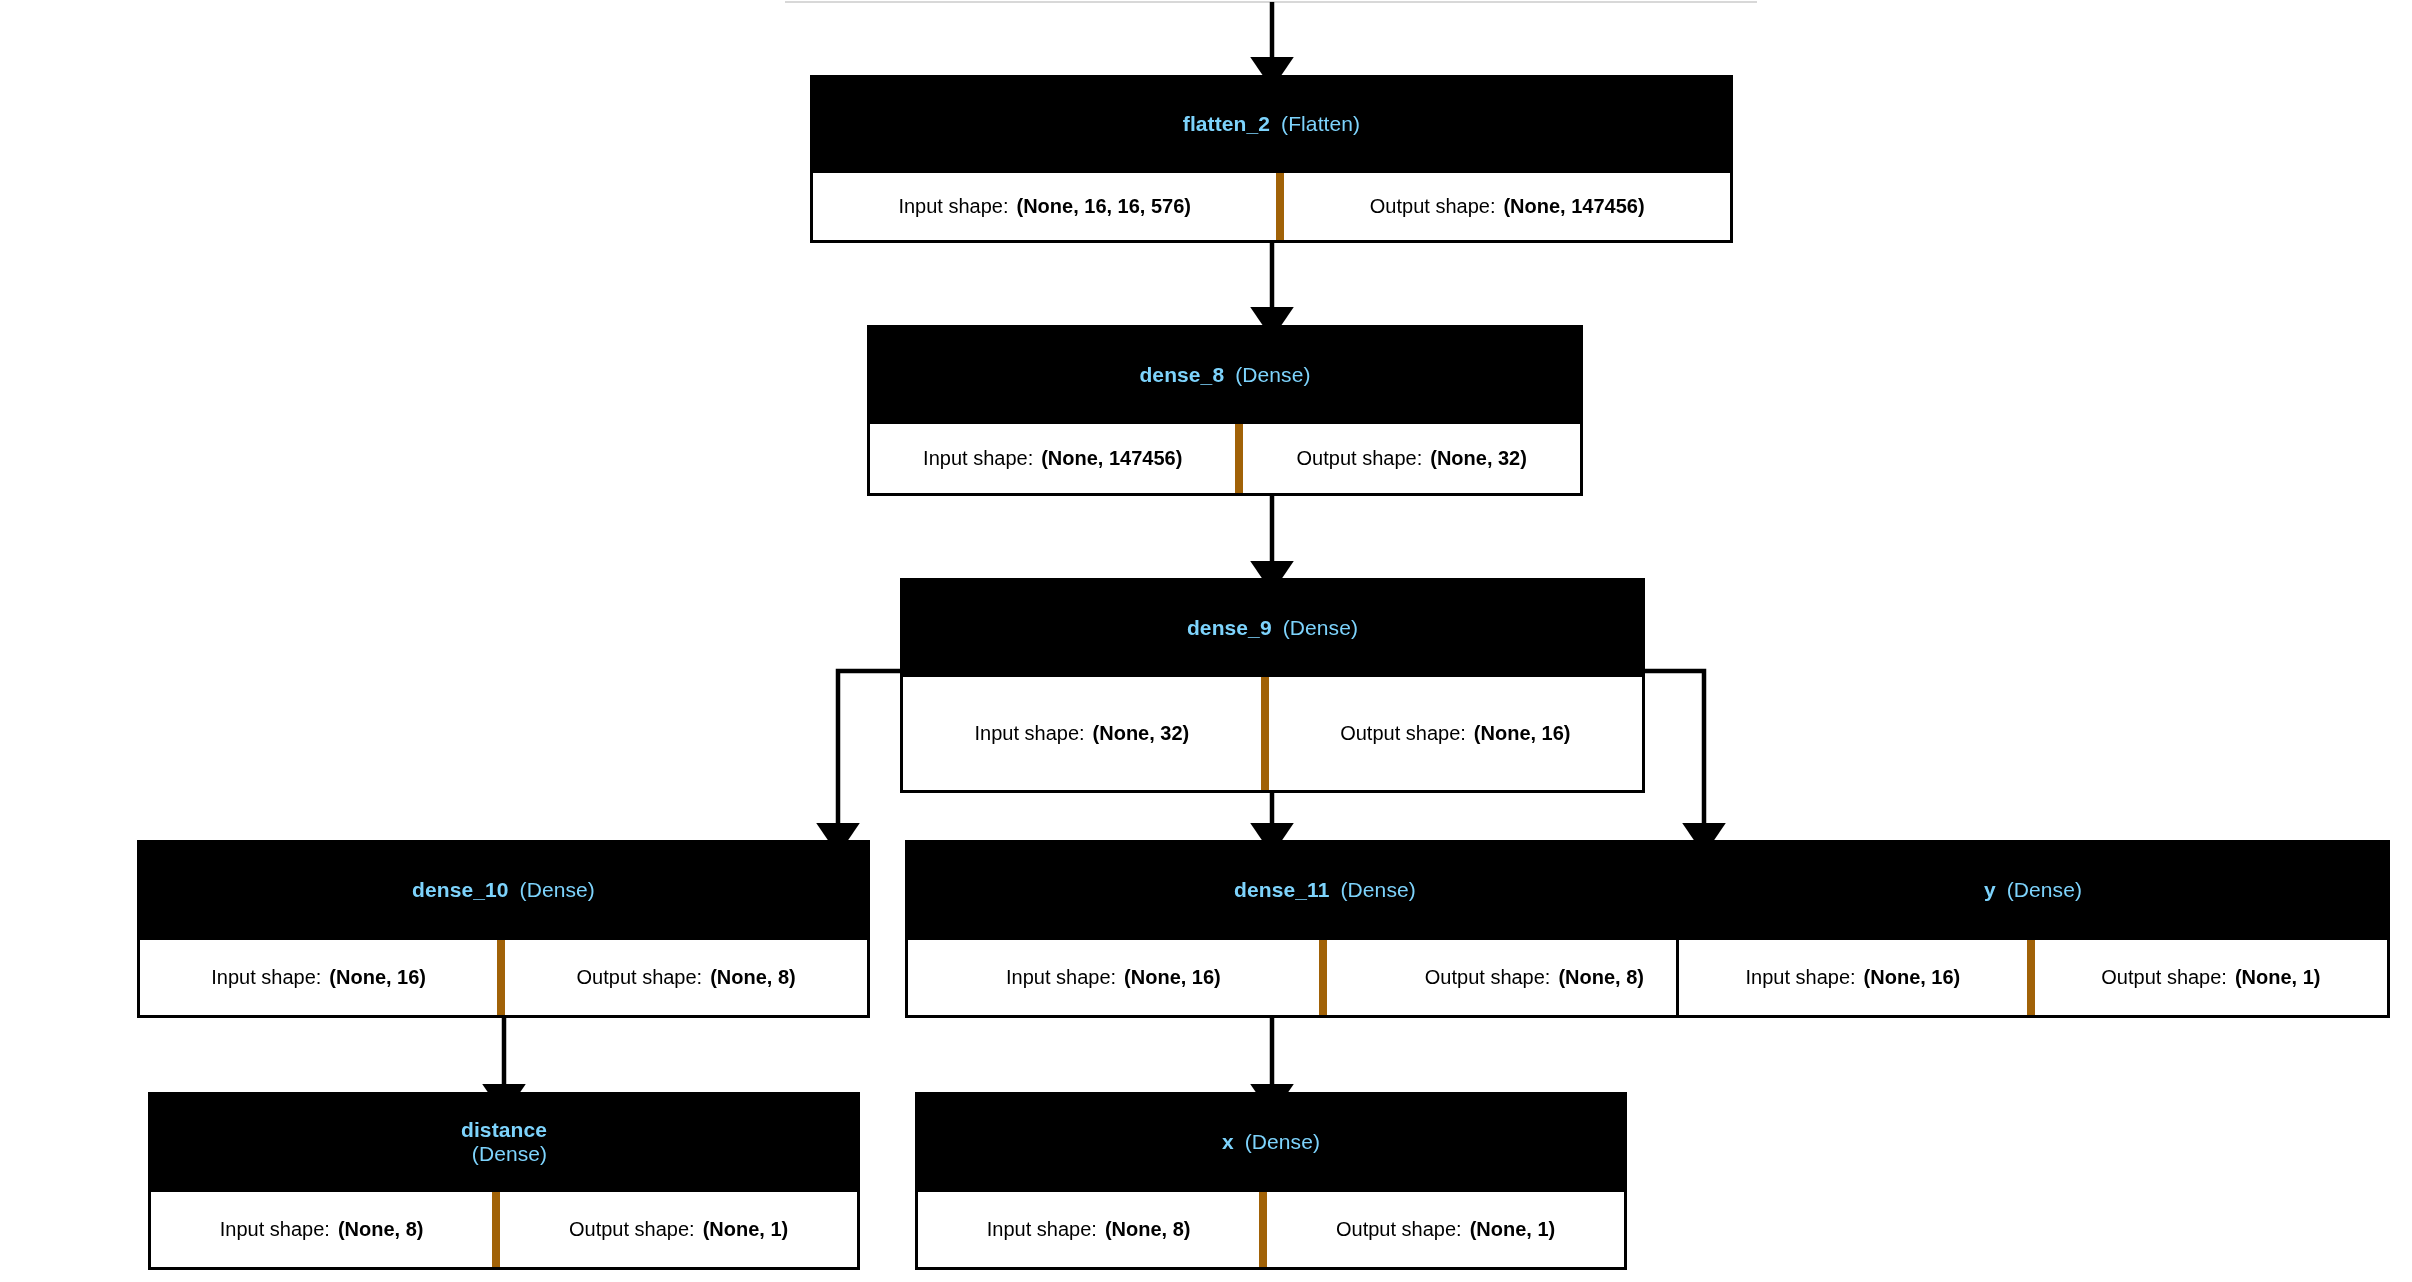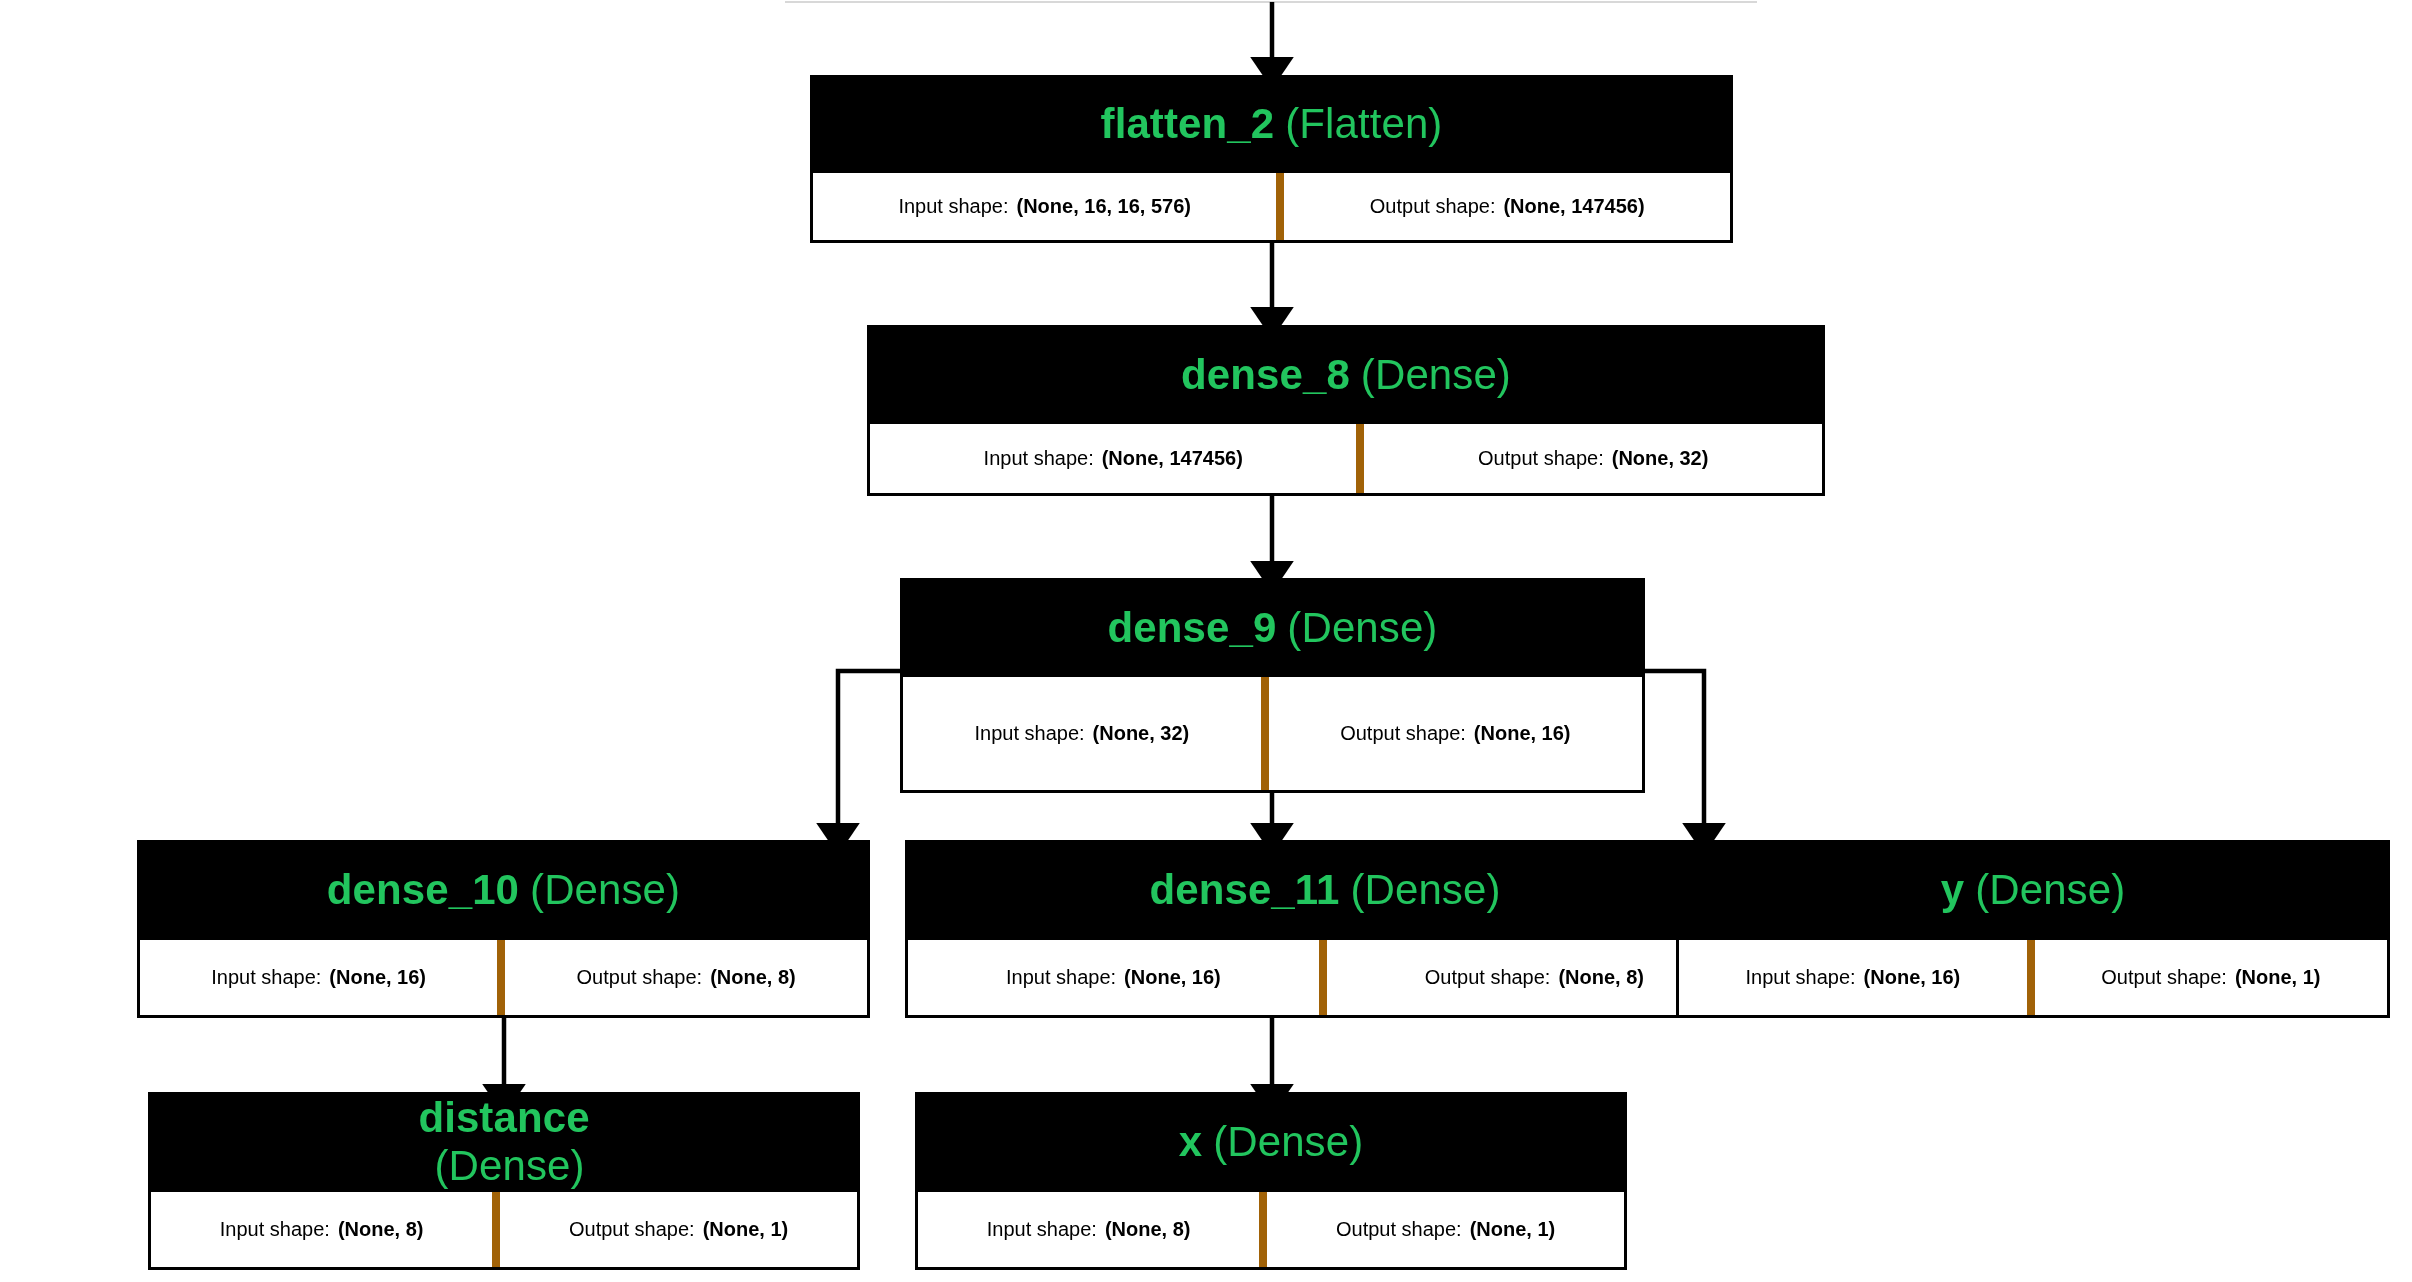--- a/index.html
+++ b/index.html
@@ -23,25 +23,25 @@
     position: absolute;
     box-sizing: border-box;
     border: 3px solid #000000;
     background: #000000;
     display: flex;
     flex-direction: column;
     z-index: 3;
   }
   .node-header {
     background: #000000;
-    color: #22c55e;
+    color: #7dd3fc;
     display: flex;
     align-items: center;
     justify-content: center;
-    font-size: 42px;
+    font-size: 21px;
     letter-spacing: 0.1px;
     white-space: nowrap;
   }
   .node-name {
     font-weight: bold;
   }
   .node-type {
     font-weight: normal;
     margin-left: 11px;
   }
@@ -132,21 +132,21 @@
         <span class="shape-label">Input shape:</span>
         <span class="shape-value">(None, 16, 16, 576)</span>
       </div>
       <div class="shape-cell right">
         <span class="shape-label">Output shape:</span>
         <span class="shape-value">(None, 147456)</span>
       </div>
     </div>
   </div>
 
-  <div class="node" style="left:867px; top:325px; width:958px; height:171px;justify-content:center;">
+  <div class="node" style="left:867px; top:325px; width:716px; height:171px;justify-content:center;">
     <div class="node-header" style="height:93px;">
       <span class="node-name">dense_8</span>
       <span class="node-type">(Dense)</span>
     </div>
     <div class="node-shapes">
       <div class="shape-cell">
         <span class="shape-label">Input shape:</span>
         <span class="shape-value">(None, 147456)</span>
       </div>
       <div class="shape-cell right">

